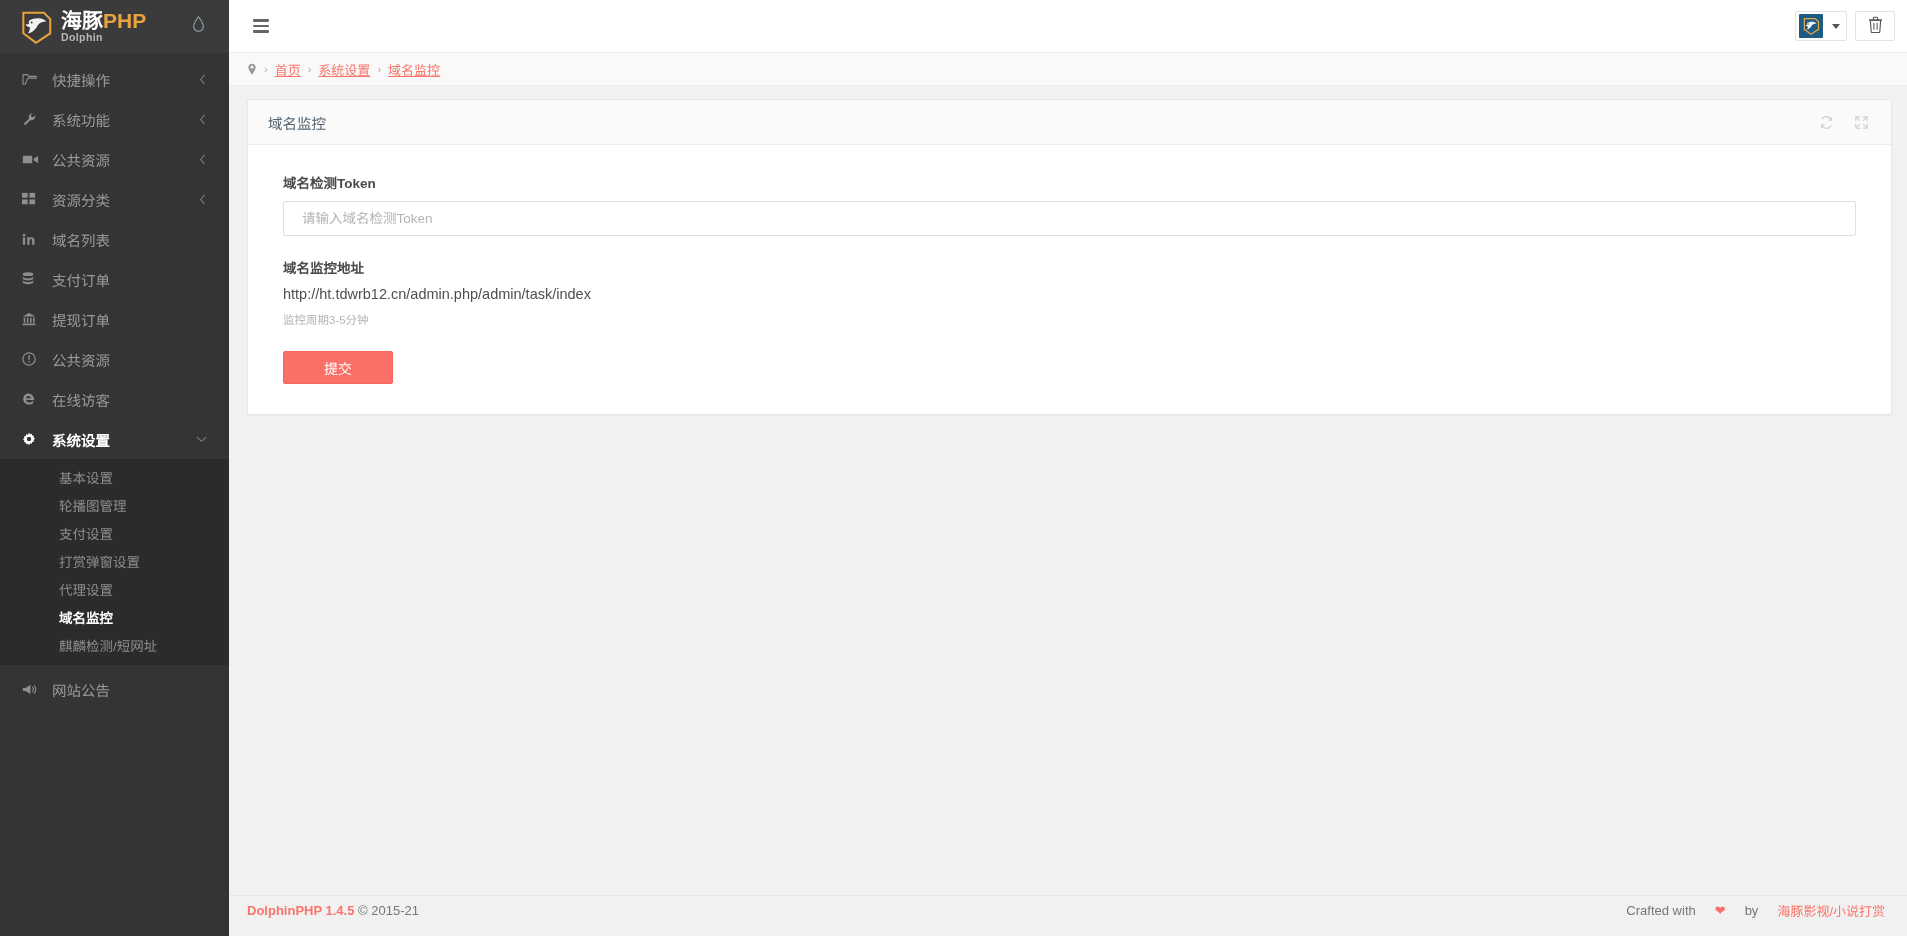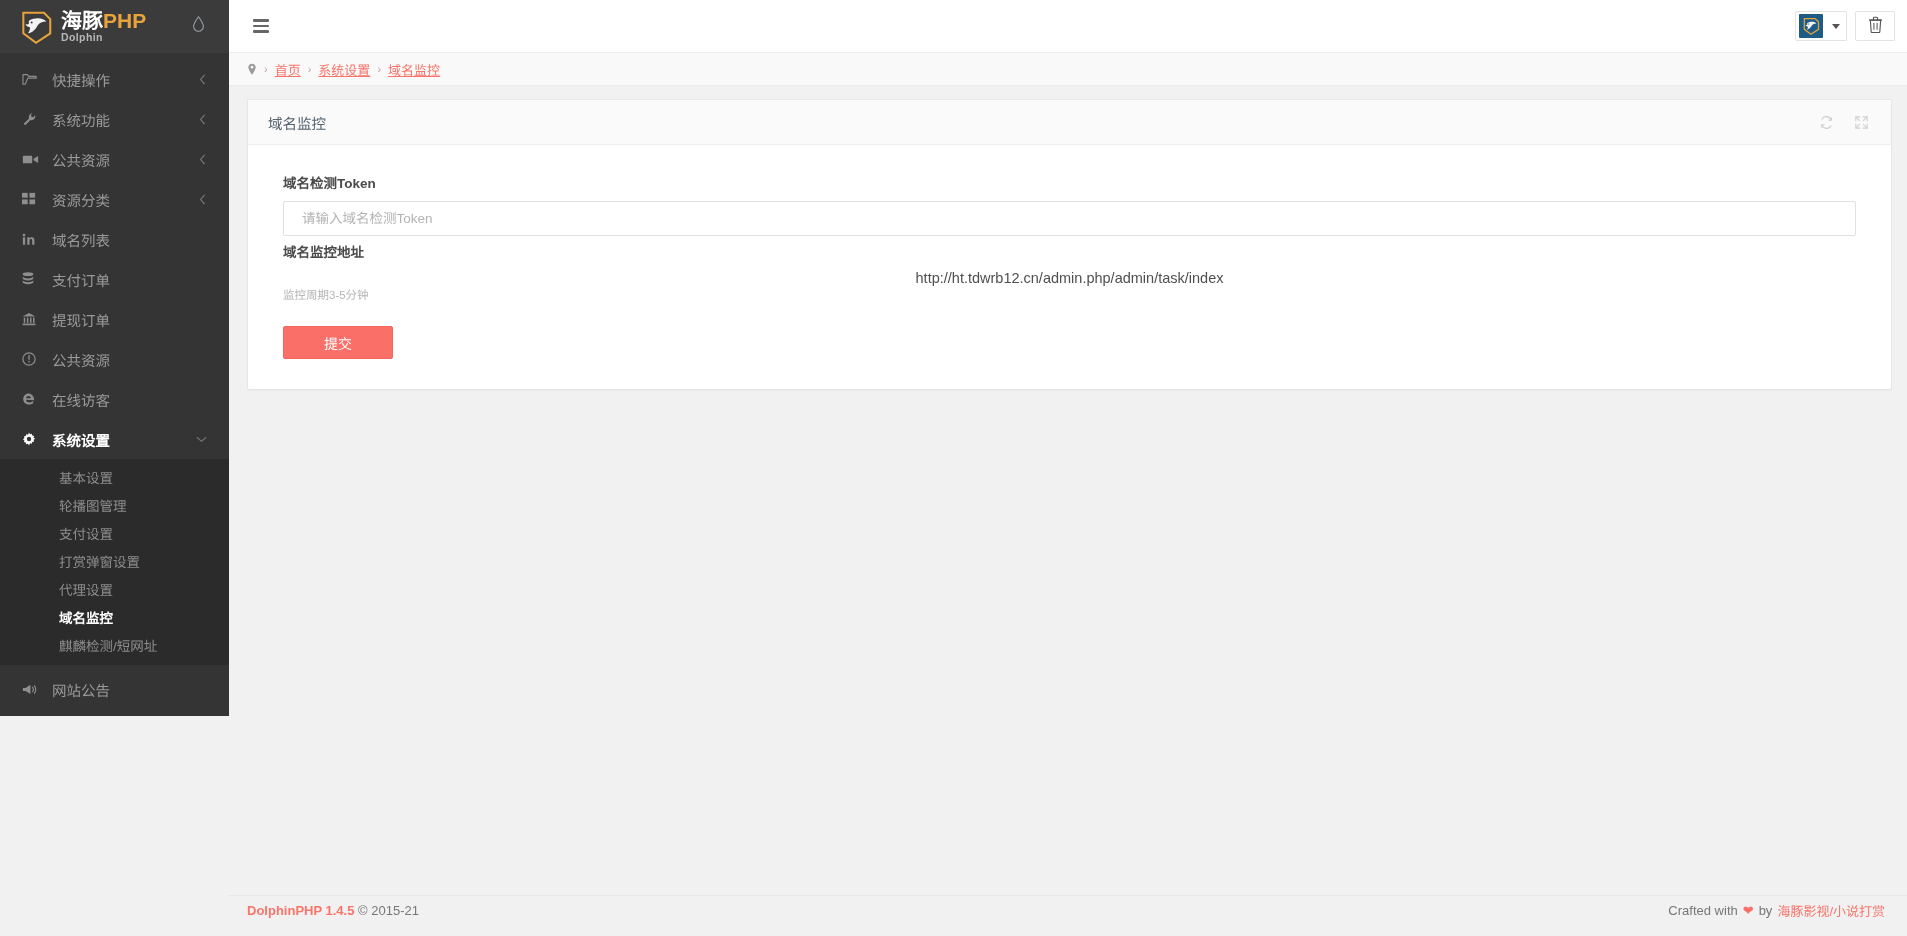--- a/index.html
+++ b/index.html
@@ -7,21 +7,21 @@
   html, body {
     width: 1907px; height: 936px;
     font-family: "Liberation Sans", "DejaVu Sans", sans-serif;
     background: #f1f1f1;
     overflow: hidden;
   }
   body { display: flex; }
 
   
   .sidebar {
-    width: 229px; min-width: 229px; height: 716px;
+    width: 229px; min-width: 229px; height: 936px;
     background: #343434;
     display: flex; flex-direction: column;
     position: relative; z-index: 5;
   }
   .logo-bar {
     height: 53px; min-height: 53px;
     background: #3b3b3b;
     display: flex; align-items: center;
     padding-left: 16px;
     position: relative;
@@ -145,22 +145,22 @@
   }
   .text-input {
     width: 100%; height: 35px;
     border: 1px solid #e0e0e0; border-radius: 2px;
     padding: 0 18px; font-size: 13.5px; color: #555;
     font-family: "Liberation Sans", "DejaVu Sans", sans-serif;
     background: #fff; outline: none;
   }
   .text-input::placeholder { color: #b3b3b3; }
 
-  .form-group { margin-bottom: 5px; }
-  .static-url { font-size: 14.5px; color: #4f4f4f; margin-bottom: 0; text-align: center; }
+  .form-group { margin-bottom: 21px; }
+  .static-url { font-size: 14.5px; color: #4f4f4f; margin-bottom: 9px; }
   .hint { font-size: 11.5px; color: #b5b5b5; }
 
   .btn-submit {
     margin-top: 24px;
     background: #fa6f68; border: 1px solid #f9645c;
     color: #ffffff; font-size: 14px;
     padding: 0 26px; height: 33px; min-width: 110px;
     border-radius: 2px; cursor: pointer;
     font-family: "Liberation Sans", "DejaVu Sans", sans-serif;
   }
@@ -170,21 +170,21 @@
     background: #f1f1f1;
     border-top: 1px solid #e6e6e6;
     display: flex; align-items: center; justify-content: space-between;
     padding: 0 22px 12px 18px;
     font-size: 13px; color: #777;
   }
   .f-brand { color: #f9746a; font-weight: bold; }
   .f-copy { color: #777; }
   .f-heart { color: #fa6f68; }
   .f-author { color: #f9746a; cursor: pointer; }
-  .footer-right { display: flex; align-items: center; gap: 5px; }
+  .footer-right { display: flex; align-items: center; gap: 19px; }
 </style>
 </head>
 <body>
 
 <aside class="sidebar">
 
   <div class="logo-bar">
     <span class="logo-mark">
       <svg viewBox="0 0 48 48" width="40" height="38">
         <path d="M8 6 L34 6 L42 14 L42 32 L24 44 L8 32 Z" fill="none" stroke="#e8a33d" stroke-width="2.6"></path>

